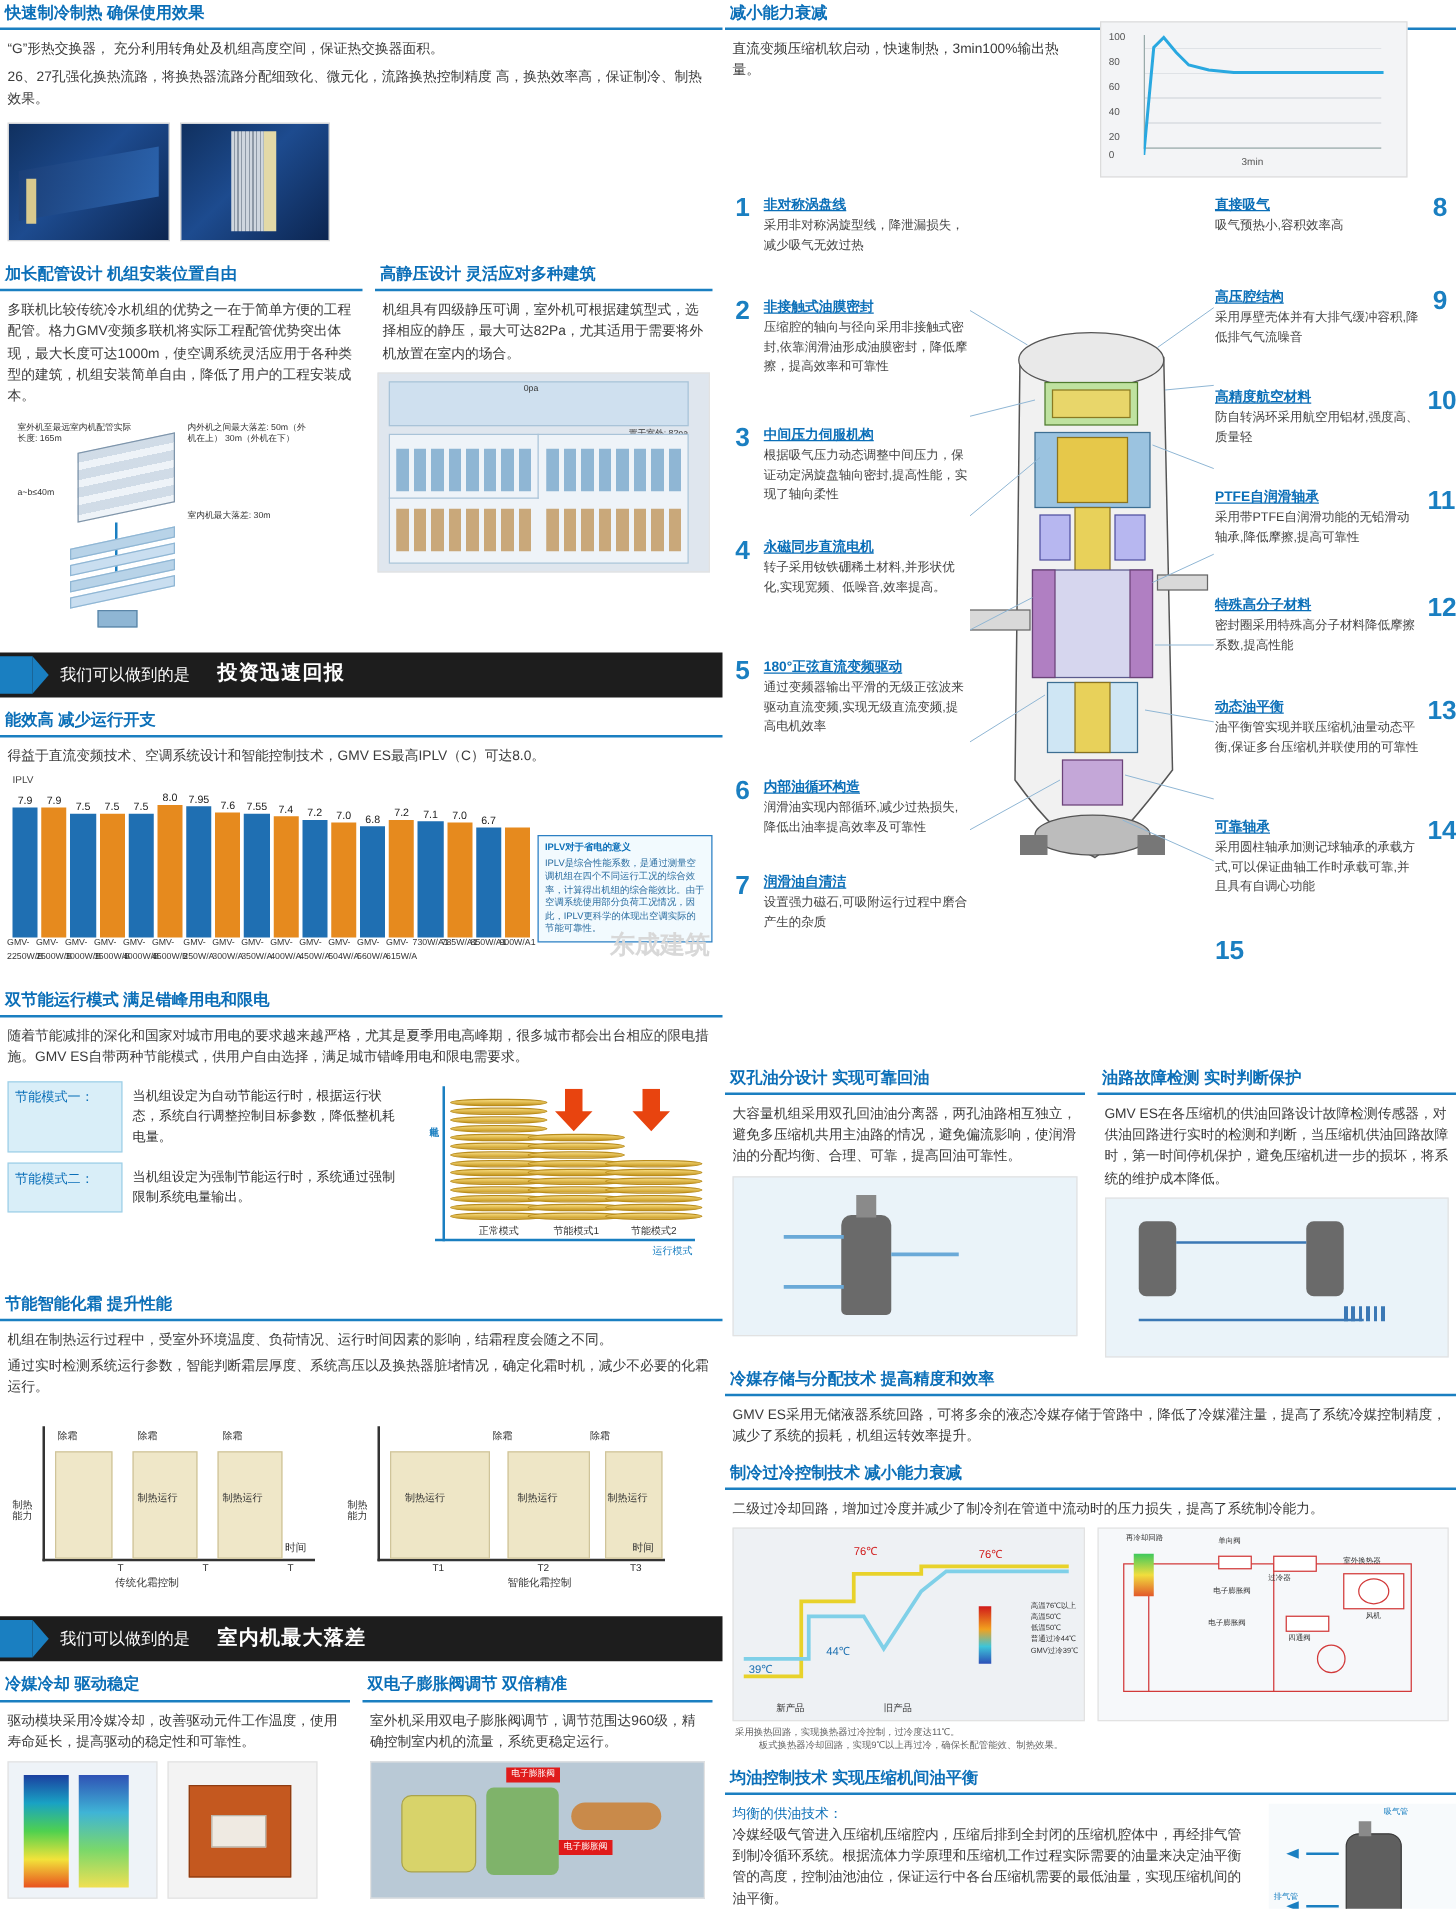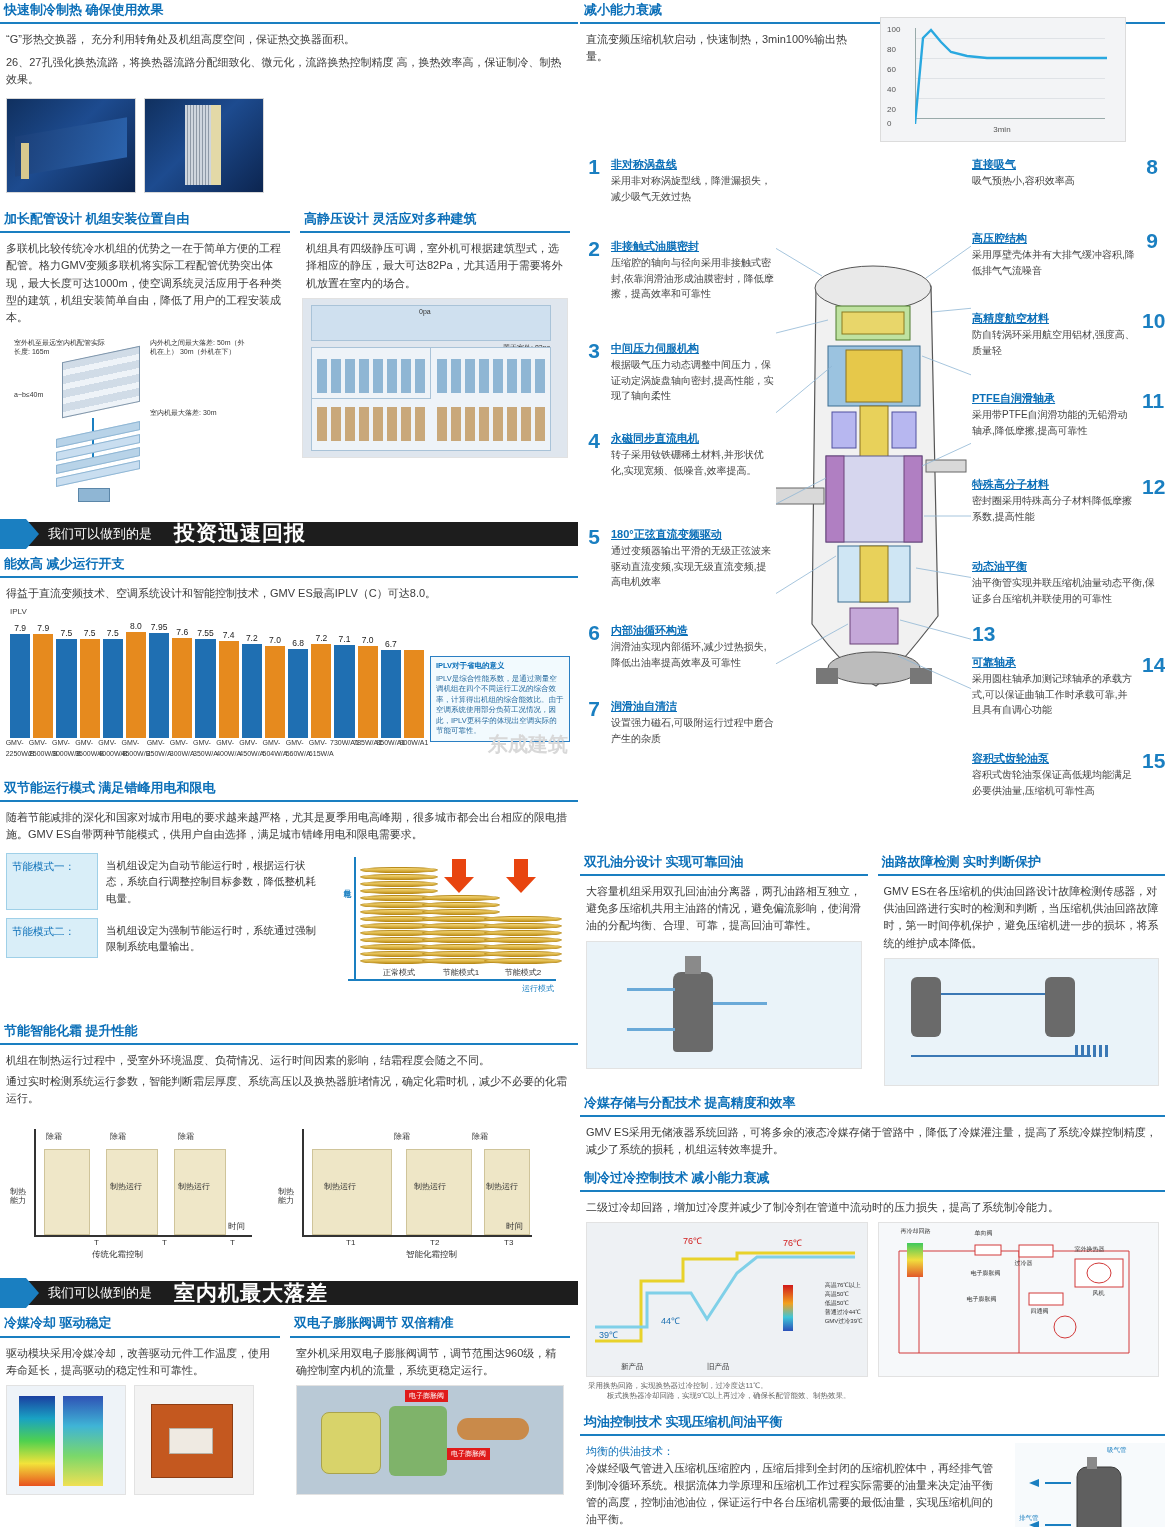--- a/index.html
+++ b/index.html
@@ -12,25 +12,25 @@
   }
   .col-left { position:absolute; left:0; top:0; width:578px; height:1527px; }
   .col-right { position:absolute; left:580px; top:0; width:585px; height:1527px; }
 
   
   .sect-head { color:#0b6fb8; font-weight:bold; font-size:13px; padding:0 4px 2px 4px; }
   .rule { height:2px; background:#1a7fc1; margin:0 0 7px 0; }
   .body-text { padding:0 6px; color:#3b3b3b; font-size:11px; }
 
   
-  .banner { position:relative; height:24px; background:#1d1d1d; margin:10px 0 8px 0; display:flex; align-items:center; }
+  .banner { position:relative; height:36px; background:#1d1d1d; margin:10px 0 8px 0; display:flex; align-items:center; }
   .banner .chev { width:26px; height:30px; background:#1a7fc1; position:relative; }
   .banner .chev:after{ content:""; position:absolute; left:26px; top:0; border-left:13px solid #1a7fc1; border-top:15px solid transparent; border-bottom:15px solid transparent; }
   .banner .t1 { color:#fff; font-size:13px; margin-left:22px; }
-  .banner .t2 { color:#fff; font-size:21px; font-weight:bold; margin-left:22px; letter-spacing:1px; }
+  .banner .t2 { color:#fff; font-size:16px; font-weight:bold; margin-left:22px; letter-spacing:1px; }
 
   
   .imgrow { display:flex; gap:8px; padding:0 6px; }
   .ph { background:#0d2b5a; border:1px solid #d8d8d8; position:relative; overflow:hidden; }
   .ph.grad { background:linear-gradient(135deg,#10305f 0%, #1d4b8f 45%, #0c2550 100%); }
 
   
   .chartbox { margin:6px 6px 0 6px; border:1px solid #dcdcdc; background:#f3f4f6; height:125px; position:relative; }
   .chartbox .plot { position:absolute; left:34px; right:20px; top:10px; bottom:22px; border-left:1px solid #9aa; border-bottom:1px solid #9aa; background:
       repeating-linear-gradient(to top, rgba(255,255,255,0) 0 19px, #dfe2e6 19px 20px); }
@@ -590,39 +590,35 @@
           </div>
         <div class="num">11</div>
       </div>
       <div class="feat" style="height:72px;">
         <div class="txt">
             <div class="ft">特殊高分子材料</div>
             <div class="fd">密封圈采用特殊高分子材料降低摩擦系数,提高性能</div>
           </div>
         <div class="num">12</div>
       </div>
-      <div class="feat" style="height:86px;flex-direction:column;">
+      <div class="feat" style="height:86px;">
         <div class="txt">
             <div class="ft">动态油平衡</div>
             <div class="fd">油平衡管实现并联压缩机油量动态平衡,保证多台压缩机并联使用的可靠性</div>
           </div>
         <div class="num">13</div>
       </div>
       <div class="feat" style="height:86px;">
         <div class="txt">
             <div class="ft">可靠轴承</div>
             <div class="fd">采用圆柱轴承加测记球轴承的承载方式,可以保证曲轴工作时承载可靠,并且具有自调心功能</div>
           </div>
         <div class="num">14</div>
       </div>
       <div class="feat">
-        <div class="txt">
-            <div class="ft">容积式齿轮油泵</div>
-            <div class="fd">容积式齿轮油泵保证高低规均能满足必要供油量,压缩机可靠性高</div>
-          </div>
         <div class="num">15</div>
       </div>
     </div>
   </div>
 
   <div class="two" style="margin-top:6px;">
     <div class="half">
       <div class="sect-head">双孔油分设计  实现可靠回油</div>
       <div class="rule"></div>
       <div class="body-text">大容量机组采用双孔回油油分离器，两孔油路相互独立，避免多压缩机共用主油路的情况，避免偏流影响，使润滑油的分配均衡、合理、可靠，提高回油可靠性。</div>

